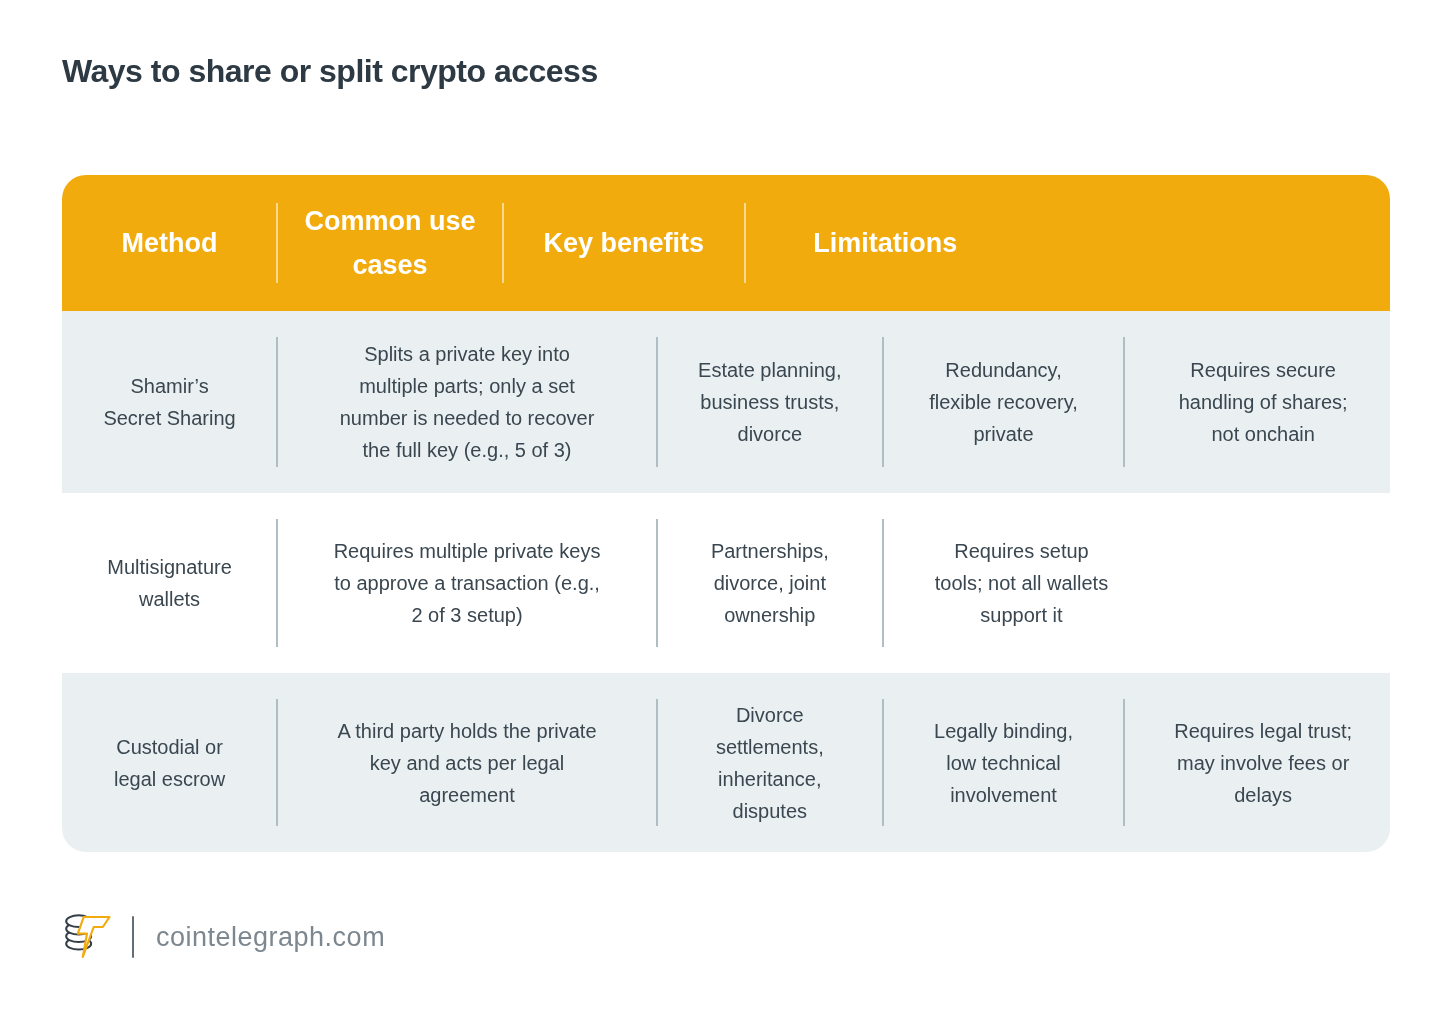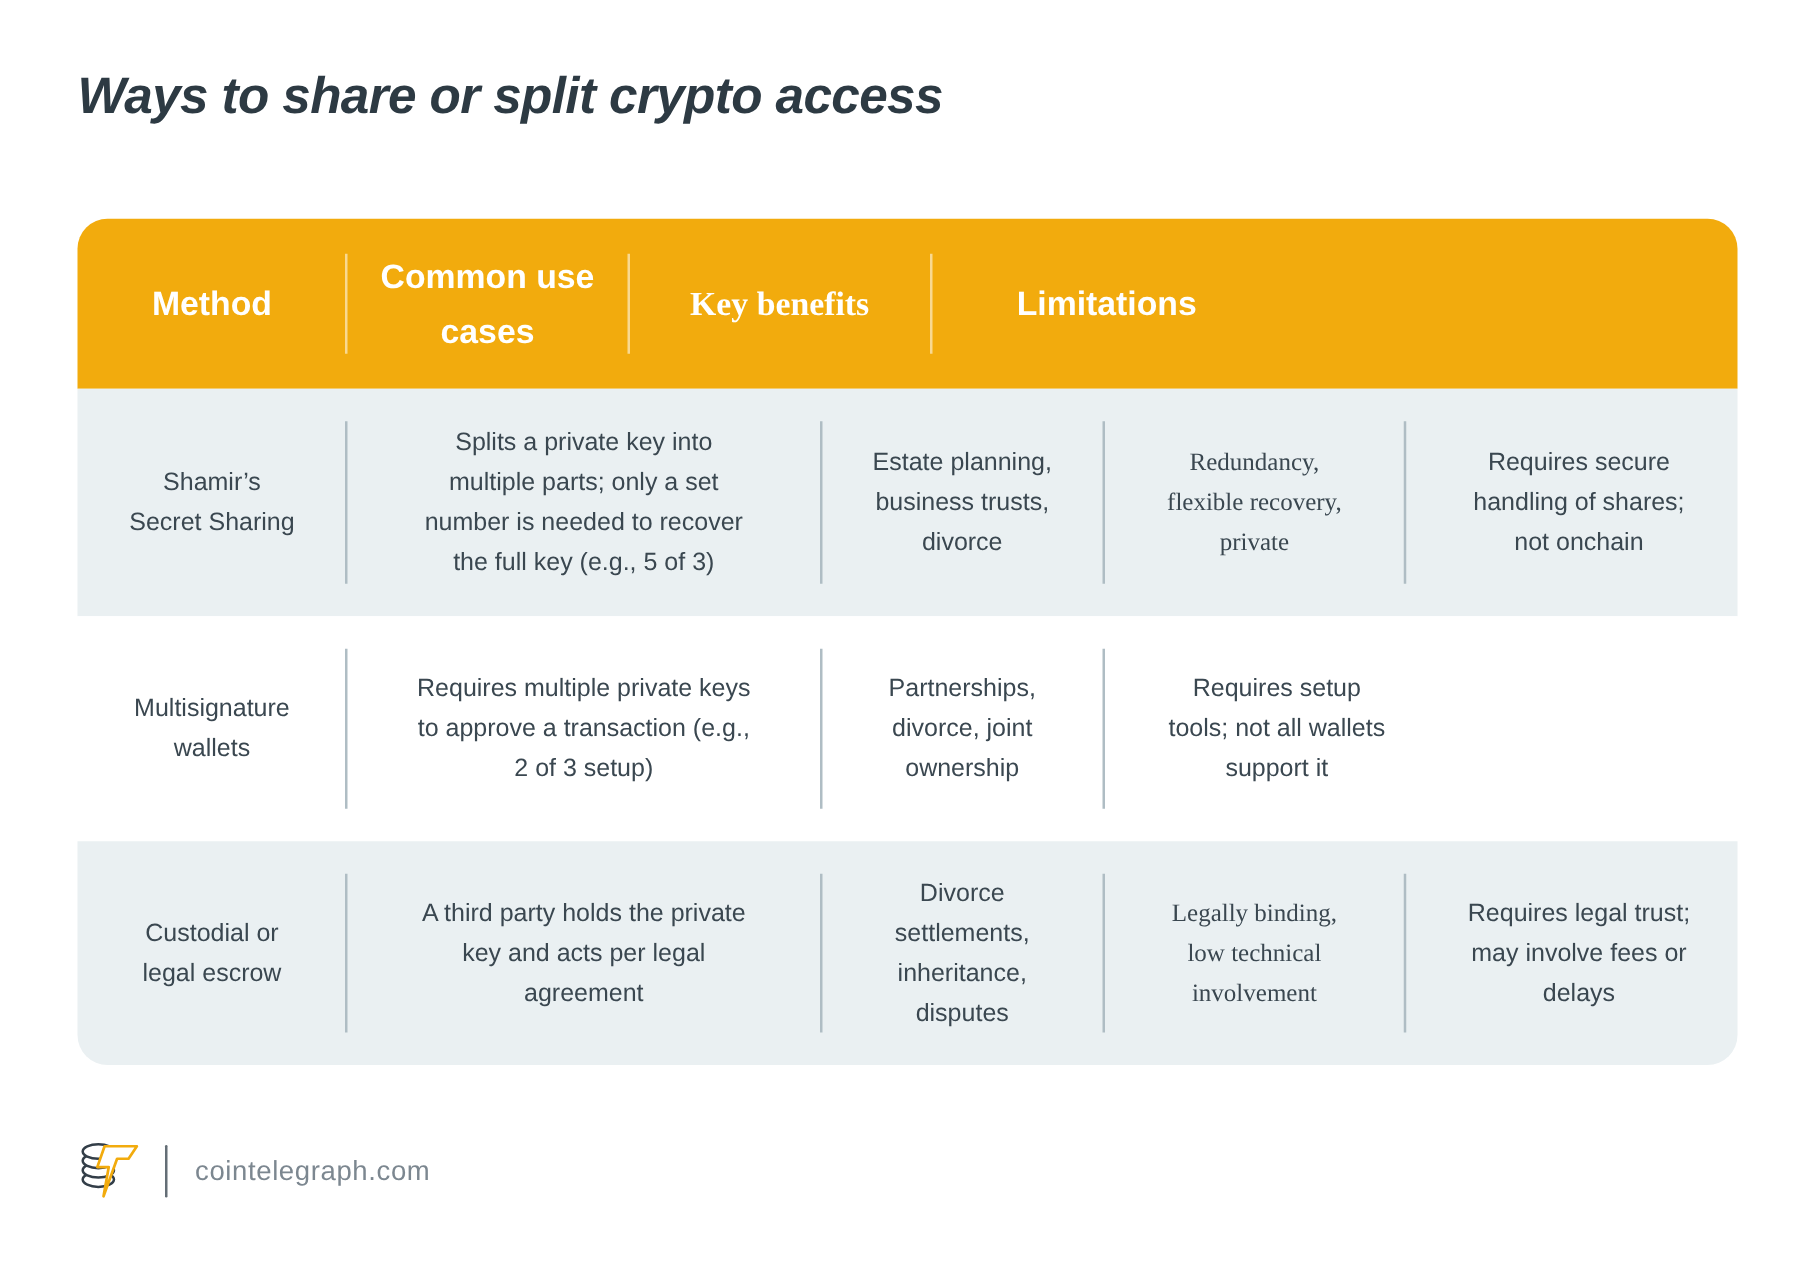--- a/index.html
+++ b/index.html
@@ -15,22 +15,22 @@
     --footer-divider:#646E76;
     --logo-ink:#333E48;
   }
   *{margin:0;padding:0;box-sizing:border-box;}
   html,body{background:#ffffff;}
   body{font-family:"Liberation Sans","DejaVu Sans",sans-serif;}
   .page{position:relative;width:1450px;height:1013px;background:#ffffff;overflow:hidden;}
 
   .title{
     position:absolute;left:62px;top:52px;
-    font-size:41px;font-weight:700;color:var(--title-text);
-    letter-spacing:-0.5px;line-height:1.2;font-style:italic;
+    font-size:32px;font-weight:700;color:var(--title-text);
+    letter-spacing:-0.5px;line-height:1.2;
   }
 
   .table{
     position:absolute;left:62px;top:175px;width:1328px;height:535px;
   }
   .thead{
     display:flex;height:136px;background:var(--accent-yellow);
     border-radius:24px 24px 0 0;
   }
   .th{
@@ -51,34 +51,34 @@
     text-align:center;color:var(--body-text);
     font-size:20px;line-height:32px;white-space:pre-line;padding:0 14px;
   }
   .td:not(.c0)::before{
     content:"";position:absolute;left:-1px;top:26px;bottom:26px;width:2px;
     background:var(--divider);
   }
   .c0{width:16.2%;}
   .c1{width:28.6%;}
   .c2{width:17.0%;}
-  .c3{width:18.2%;font-family:Liberation Serif, serif;}
+  .c3{width:18.2%;}
   .c4{width:20.0%;padding-left:26px;}
 
   .footer{
     position:absolute;left:62px;top:908px;height:58px;
     display:flex;align-items:center;
   }
   .logo{width:50px;height:58px;display:block;}
   .fdiv{
     width:2px;height:42px;background:var(--footer-divider);
     margin-left:20px;border-radius:1px;
   }
   .fsite{
-    margin-left:22px;font-size:22px;color:var(--footer-text);letter-spacing:0.5px;
+    margin-left:22px;font-size:27px;color:var(--footer-text);letter-spacing:0.5px;
   }
 </style>
 </head>
 <body>
 
 <div class="page">
 
   <h1 class="title">Ways to share or split crypto access</h1>
 
   <div class="table">

